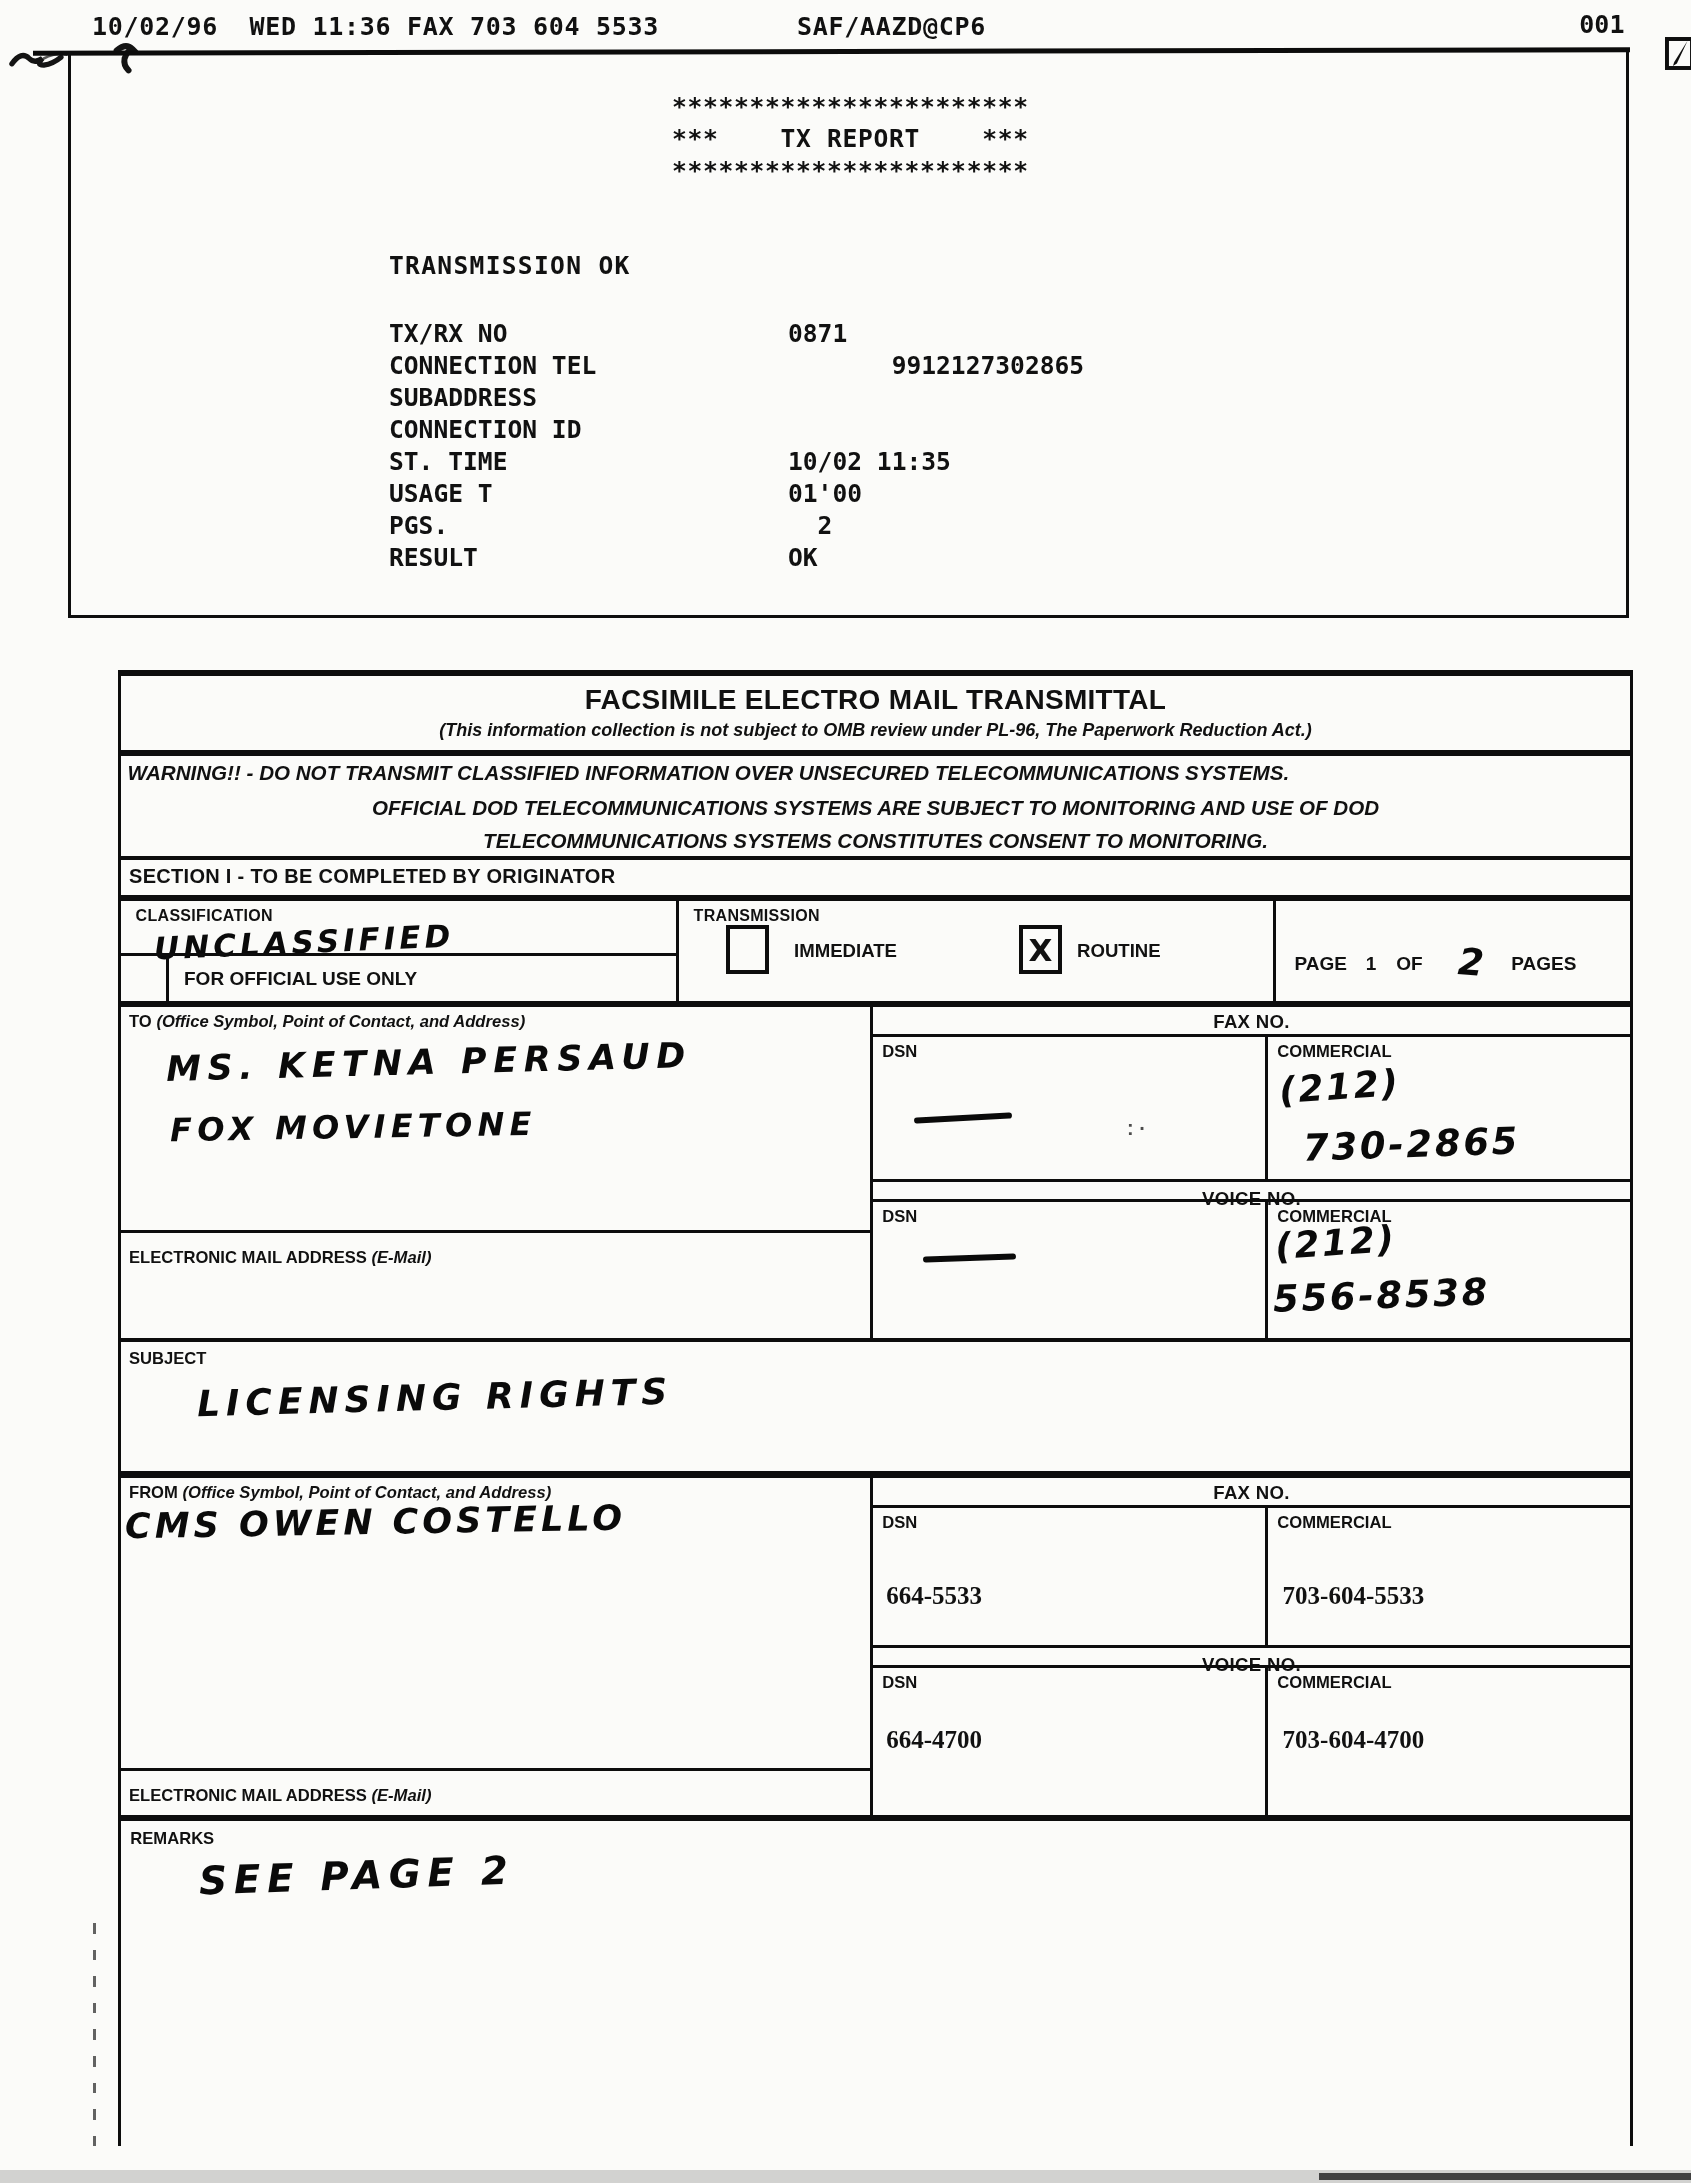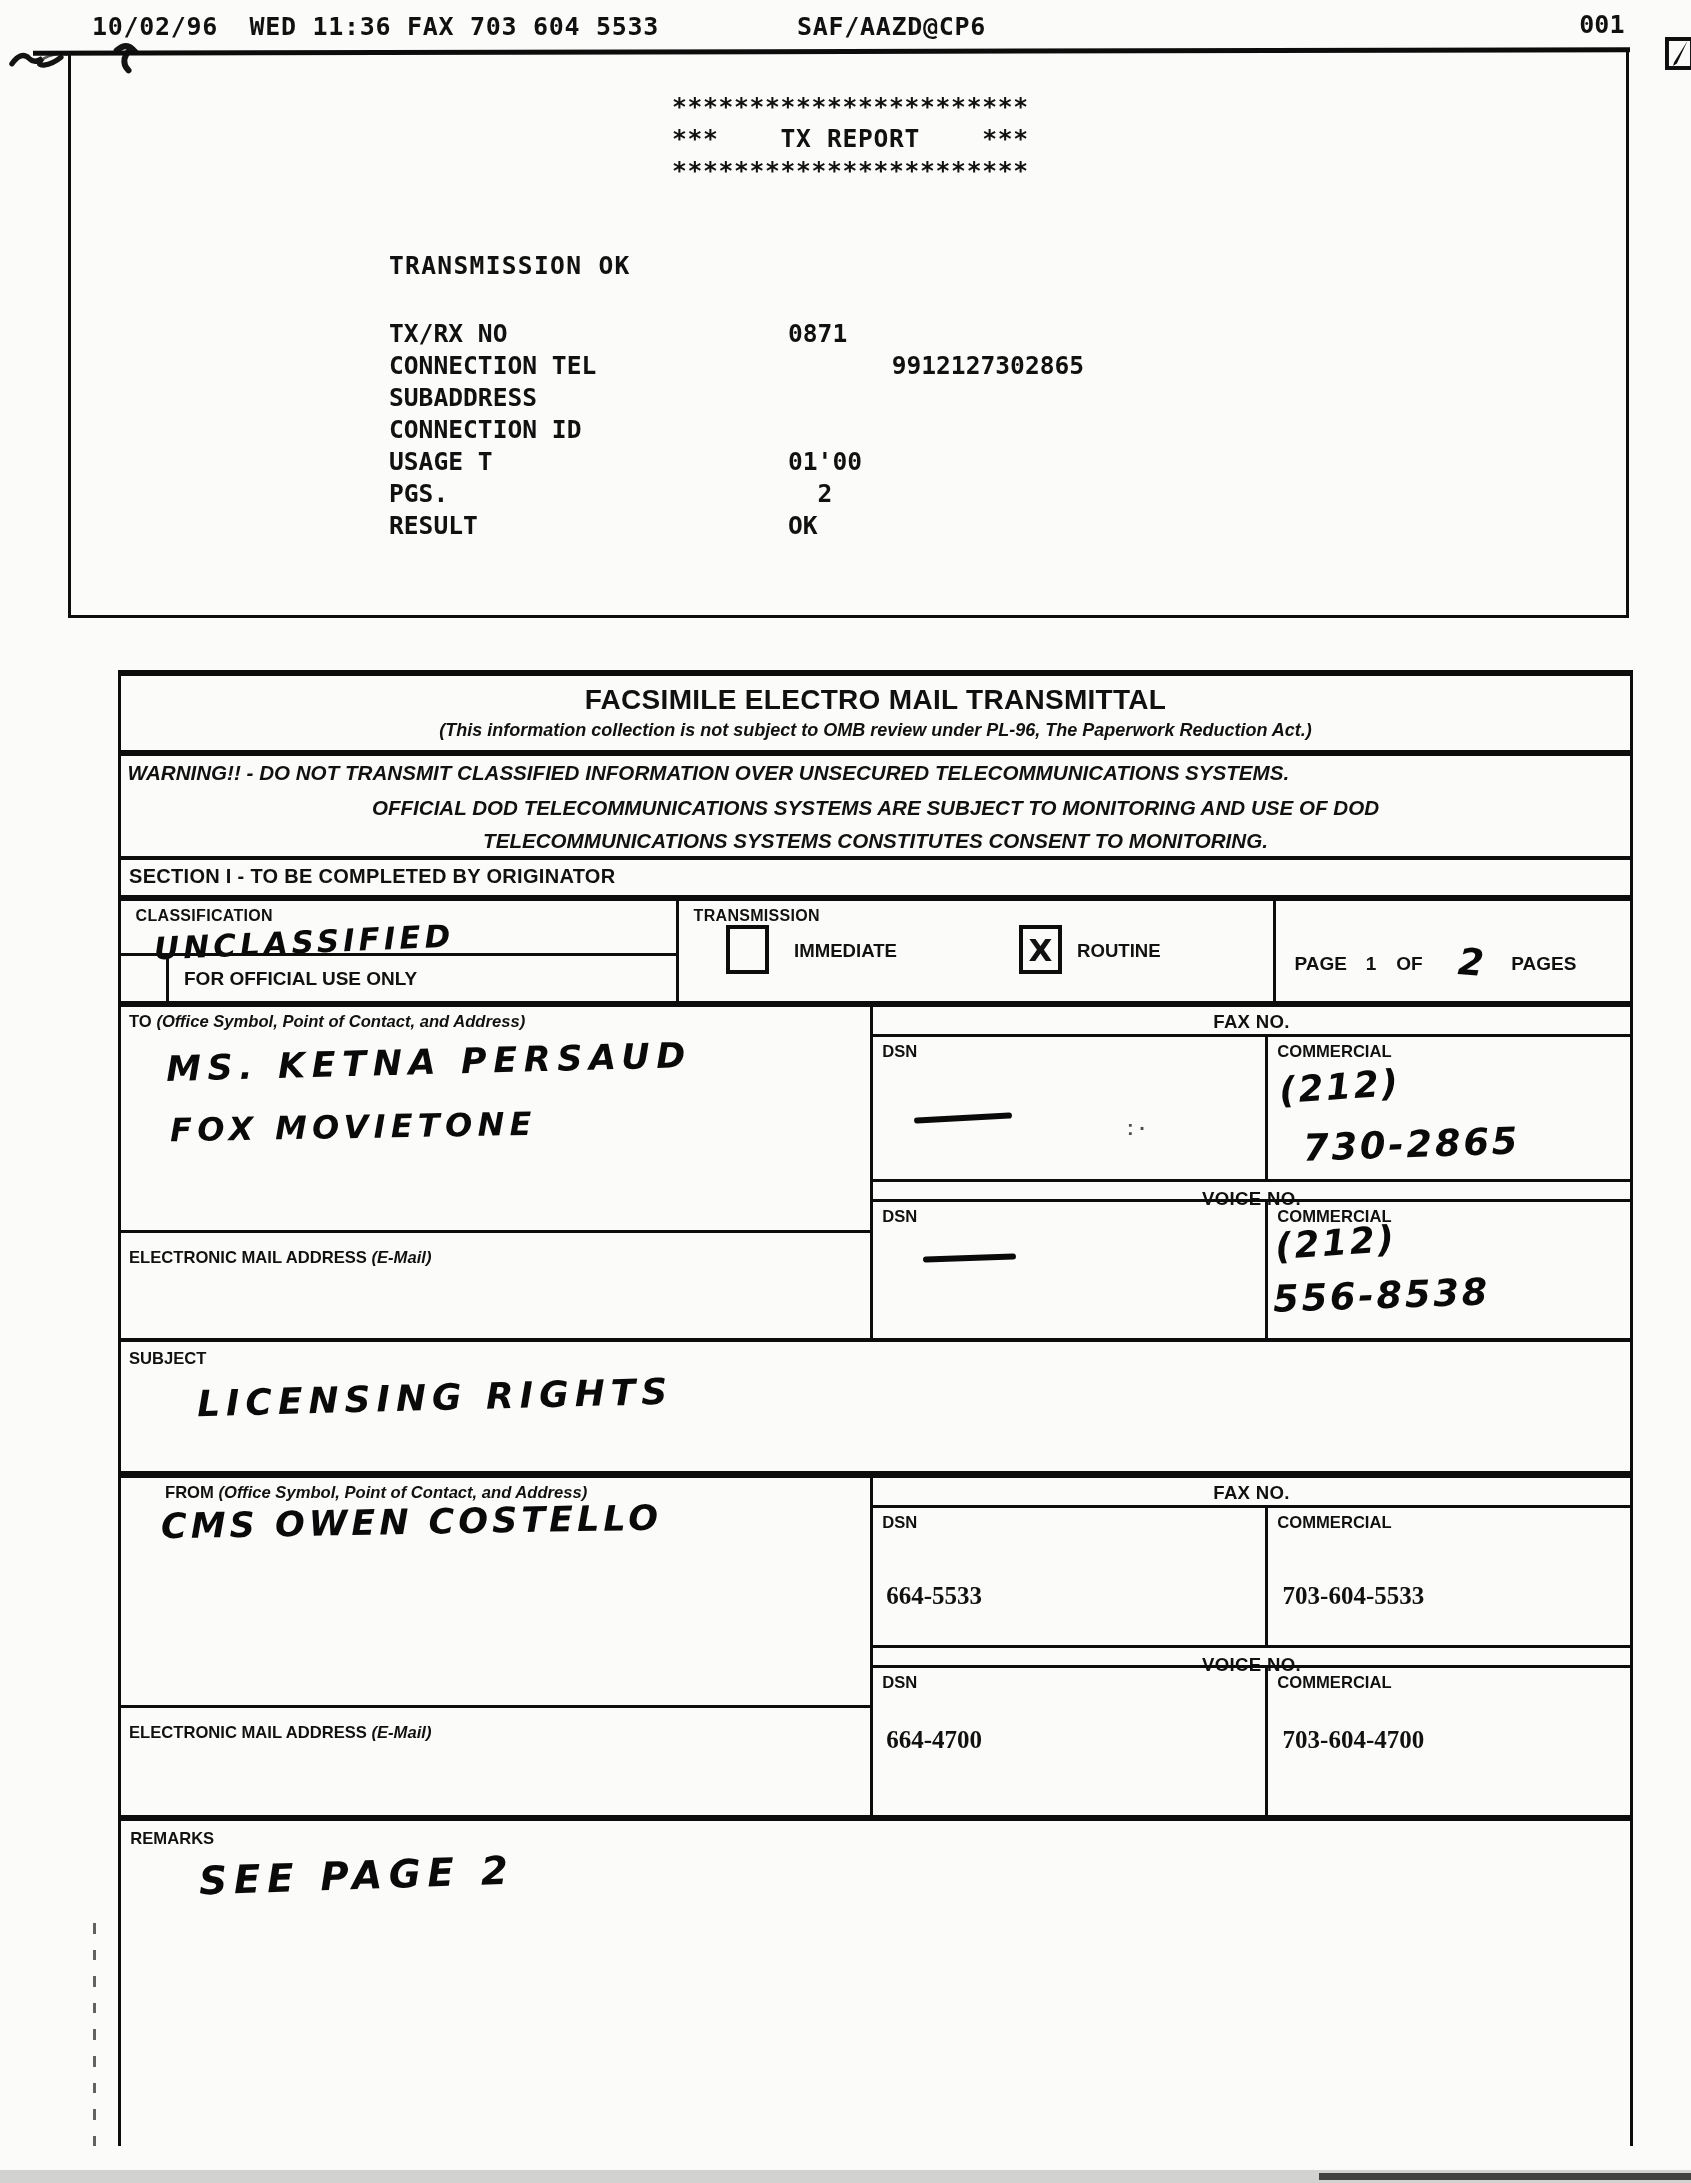--- a/index.html
+++ b/index.html
@@ -85,21 +85,21 @@
   .stray { position:absolute; left:254px; top:80px; font-size:20px; font-weight:bold; opacity:0.75; }
   .hw-areacode { position:absolute; font-size:36px; letter-spacing:2.7px; transform:rotate(-4deg); }
   .hw-number { position:absolute; font-size:37px; letter-spacing:2.7px; transform:rotate(-2deg); white-space:nowrap; }
   .ac-fax { left:10.6px; top:29px; } .num-fax { left:35px; top:86px; }
   .ac-voice { left:6.6px; top:20px; } .num-voice { left:5.3px; top:72px; }
   
   .f-subject { height:133px; border-top:4.7px solid #0d0d0d; position:relative; padding:6.6px 0 0 8px; }
   .hw-subject { position:absolute; left:76px; top:35px; font-size:36px; letter-spacing:6px; transform:rotate(-1.5deg); }
   
   .f-fromblock { height:344px; border-top:7.3px solid #0d0d0d; display:flex; }
-  .from-cell { height:227px; position:relative; padding:5.3px 0 0 8px;margin-left:36px; }
+  .from-cell { height:290px; position:relative; padding:5.3px 0 0 8px; }
   .hw-fromname { position:absolute; left:4px; top:24px; font-size:35px; letter-spacing:4px; transform:rotate(-1deg); white-space:nowrap; }
   .from-addr { position:absolute; left:6.6px; top:78px; font-family:"Liberation Serif", serif; font-weight:bold; font-size:25px; line-height:35px; }
   .serif-val { font-family:"Liberation Serif", serif; font-weight:bold; font-size:25px; position:absolute; }
   .row-fax-from { height:140px; }
   .row-voice-from { flex:1; }
   .val-fax-dsn { left:13.3px; top:74px; }
   .val-fax-com { left:14.6px; top:74px; }
   .val-voice-dsn { left:13.3px; top:58px; }
   .val-voice-com { left:14.6px; top:58px; }
   
@@ -154,20 +154,24 @@
         </div>
       <div class="tx-row">
           <span class="lbl">SUBADDRESS</span>
           <span class="val"></span>
         </div>
       <div class="tx-row">
           <span class="lbl">CONNECTION ID</span>
           <span class="val"></span>
         </div>
       <div class="tx-row">
+          <span class="lbl">ST. TIME</span>
+          <span class="val">10/02 11:35</span>
+        </div>
+      <div class="tx-row">
           <span class="lbl">USAGE T</span>
           <span class="val">01'00</span>
         </div>
       <div class="tx-row">
           <span class="lbl">PGS.</span>
           <span class="val">  2</span>
         </div>
       <div class="tx-row">
           <span class="lbl">RESULT</span>
           <span class="val">OK</span>

